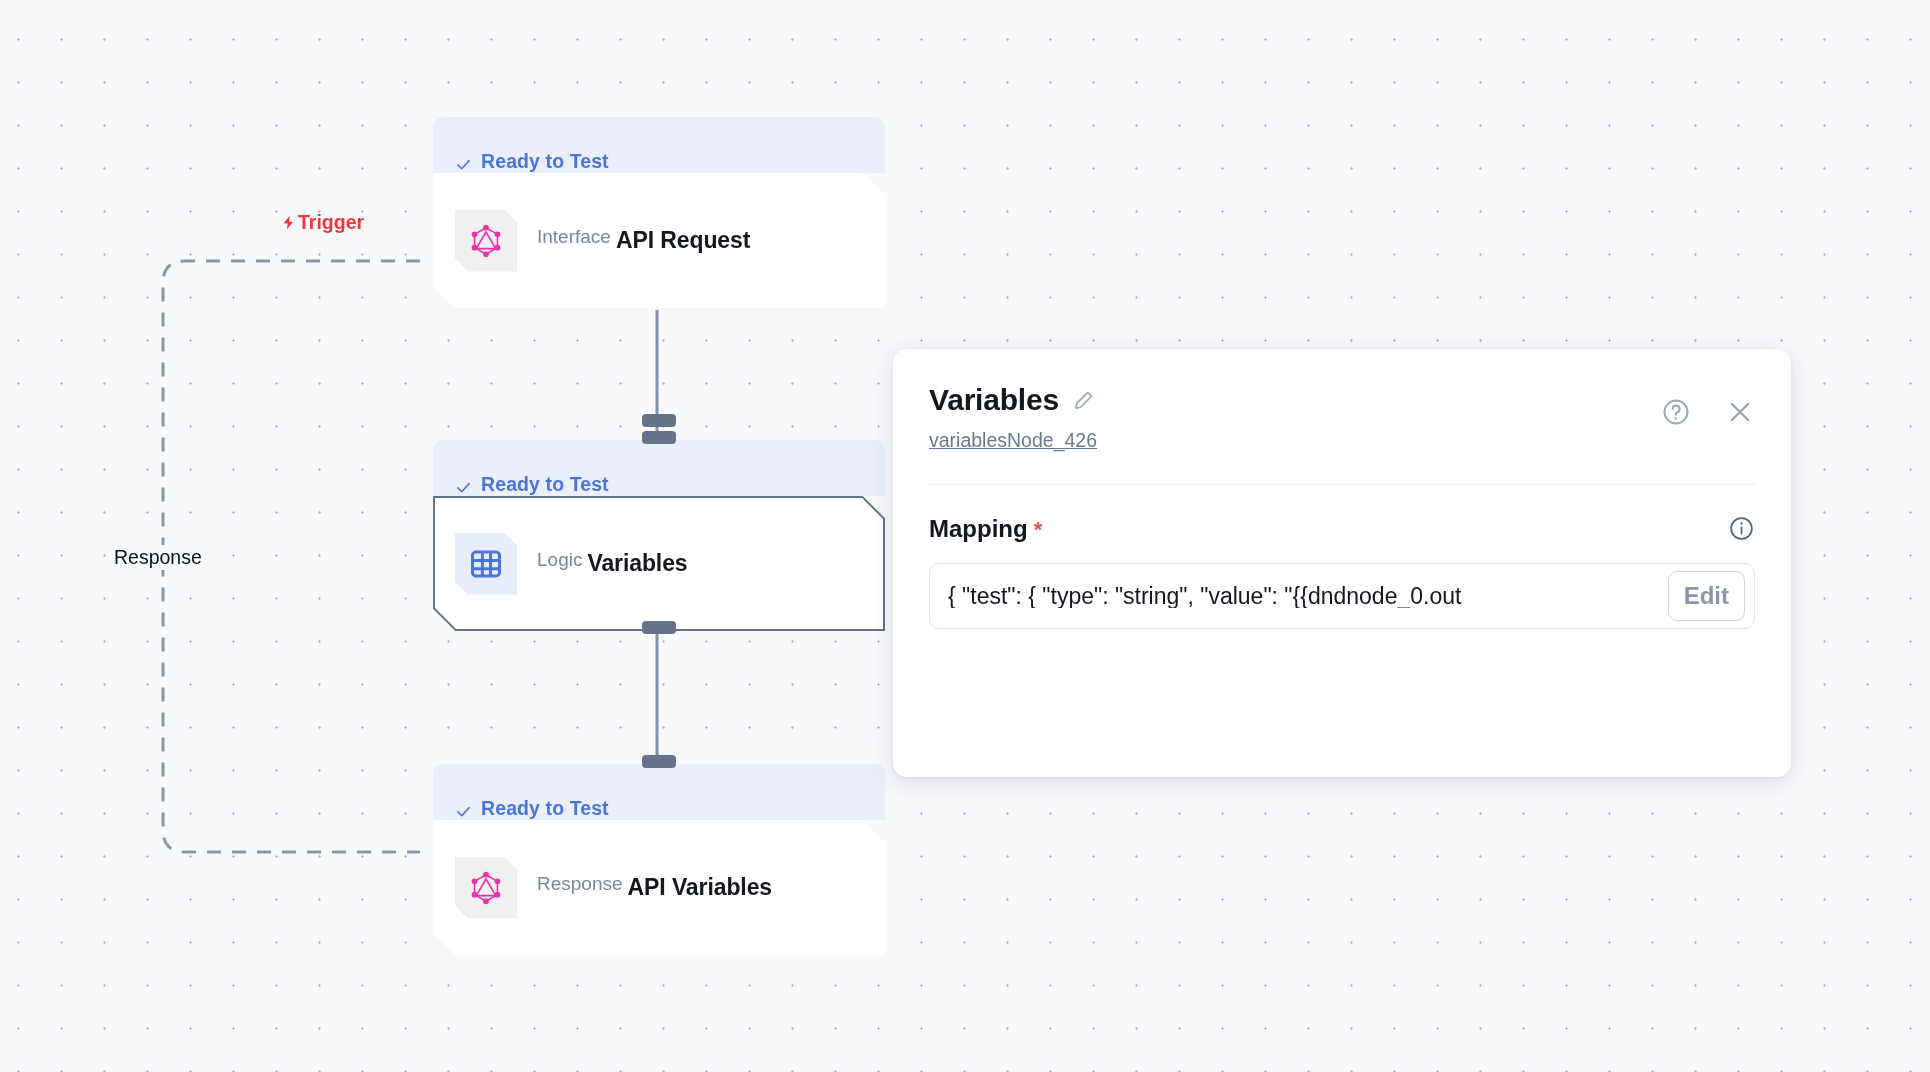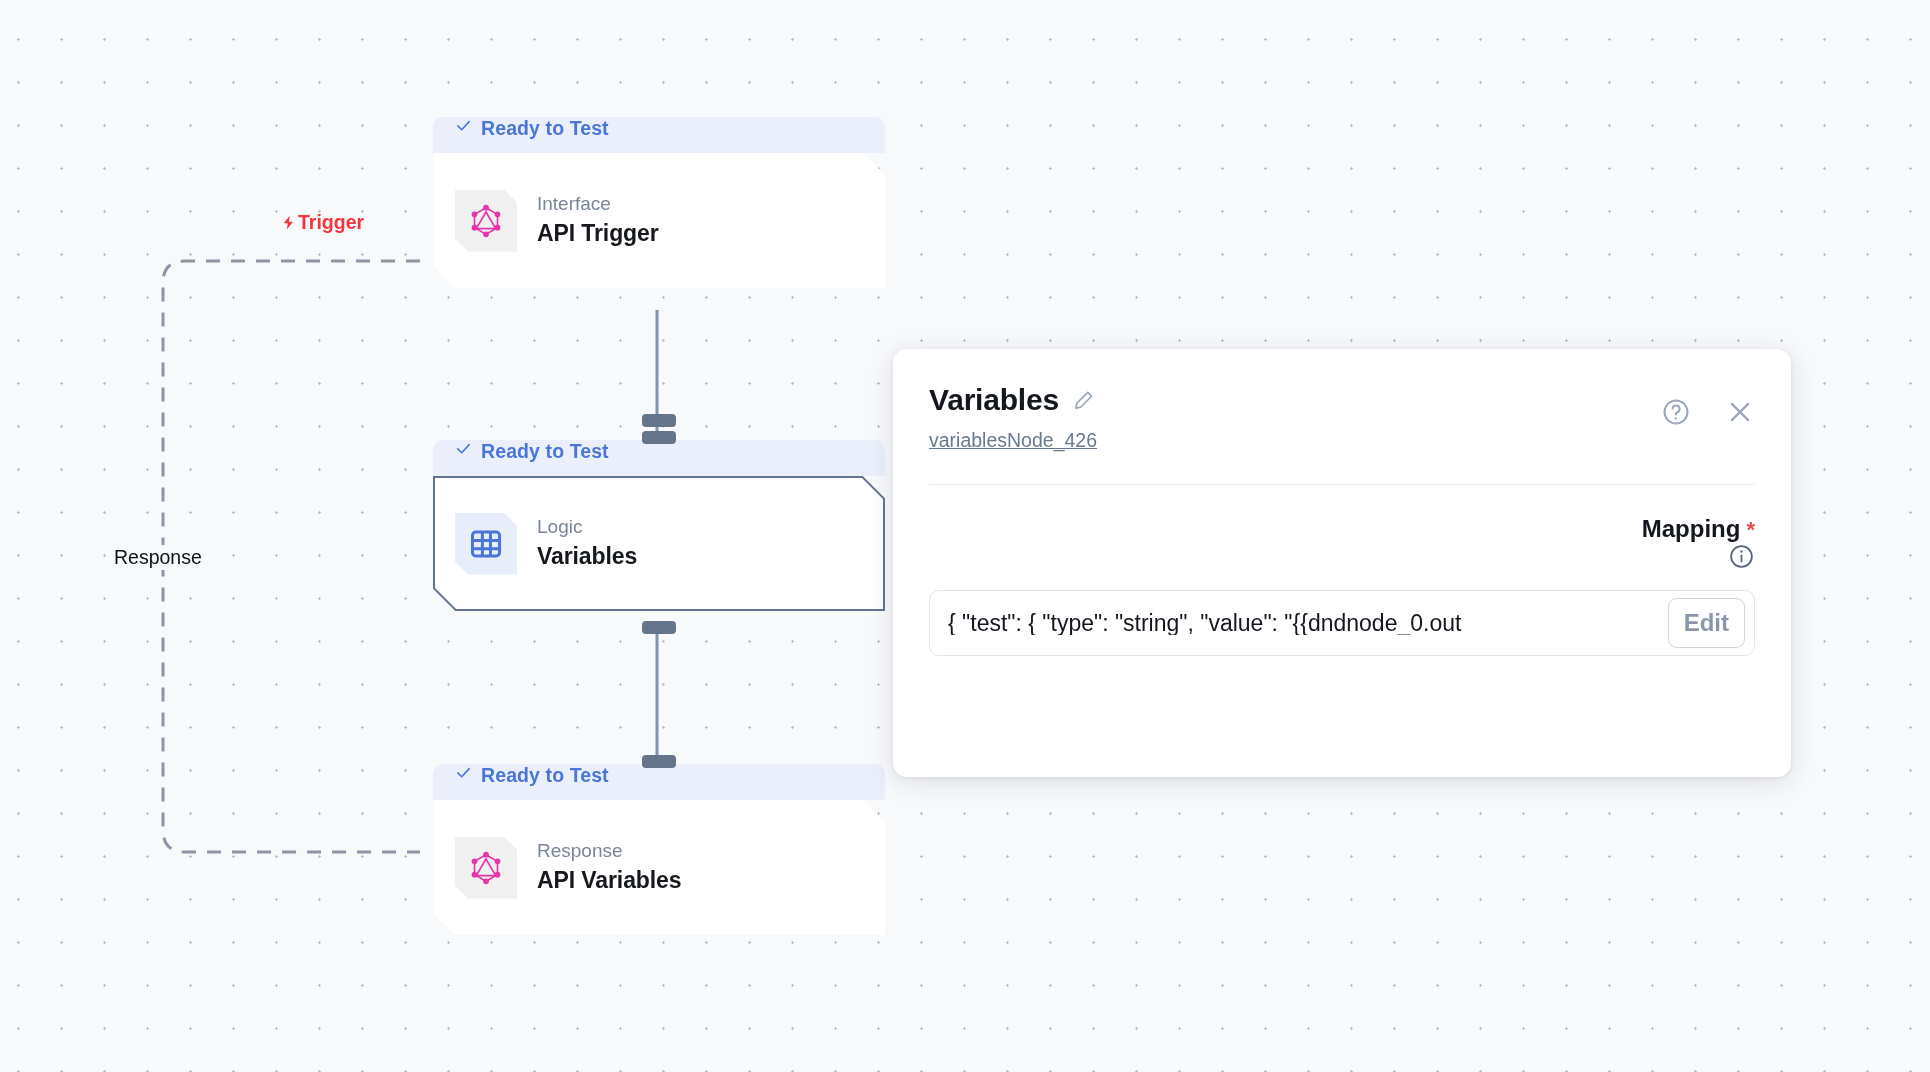--- a/index.html
+++ b/index.html
@@ -32,23 +32,23 @@
 
   
   .node {
     position: absolute;
     width: 452px;
   }
 
   .node-status {
     background: #eaeffb;
     border-radius: 10px 10px 0 0;
-    height: 36px;
-    display: flex;
-    align-items: flex-start;
+    height: 56px;
+    display: flex;
+    align-items: flex-end;
     padding: 0 22px;
     box-sizing: border-box;
     gap: 9px;
   }
   .node-status .check {
     display: block;
     width: 17px;
     height: 17px;
     color: #4a76d8;
     flex: none;
@@ -129,21 +129,21 @@
       calc(100% - 13px) 0,
       100% 13px,
       100% 100%,
       13px 100%,
       0 calc(100% - 13px)
     );
   }
   .node-icon-box.graphql { background: #f0f0f0; }
   .node-icon-box.logic   { background: #e7edfb; }
 
-  .node-texts { display: flex; flex-direction: column; gap: 5px; }
+  .node-texts { display: flex; gap: 5px; }
   .node-kind {
     font-size: 19px;
     color: #7a8699;
     line-height: 1.1;
   }
   .node-title {
     font-size: 23px;
     font-weight: 700;
     color: #15181d;
     line-height: 1.15;
@@ -233,24 +233,23 @@
   .icon-btn svg { display: block; width: 30px; height: 30px; }
 
   .panel-divider {
     height: 1px;
     background: #e8ebef;
     margin: 32px 0 0 0;
   }
 
   .field-label-row {
     display: flex;
-    align-items: flex-end;
+    align-items: flex-start;
     justify-content: space-between;
     margin-top: 30px;
-    flex-direction: column;
   }
   .field-label {
     font-size: 24px;
     font-weight: 700;
     color: #14181e;
     display: flex;
     align-items: baseline;
     gap: 6px;
   }
   .required-star { color: #e8484f; font-size: 22px; line-height: 1; }
@@ -337,21 +336,21 @@
             <circle cx="32.1" cy="13" r="3"></circle>
             <circle cx="32.1" cy="27" r="3"></circle>
             <circle cx="20" cy="34" r="3"></circle>
             <circle cx="7.9" cy="27" r="3"></circle>
             <circle cx="7.9" cy="13" r="3"></circle>
           </g>
         </svg>
       </div>
       <div class="node-texts">
         <div class="node-kind">Interface</div>
-        <div class="node-title">API Trigger</div>
+        <div class="node-title">API Request</div>
       </div>
     </div>
     <div class="handle" style="left:209px; top:297px;"></div>
   </div>
 
   <div class="node" style="left:433px; top:440px;">
     <div class="node-status">
       <svg class="check" viewBox="0 0 24 24">
         <path d="M4 12.5 L9.5 18 L20 6.5" fill="none" stroke="currentColor" stroke-width="2.2" stroke-linecap="round" stroke-linejoin="round"></path>
       </svg>

